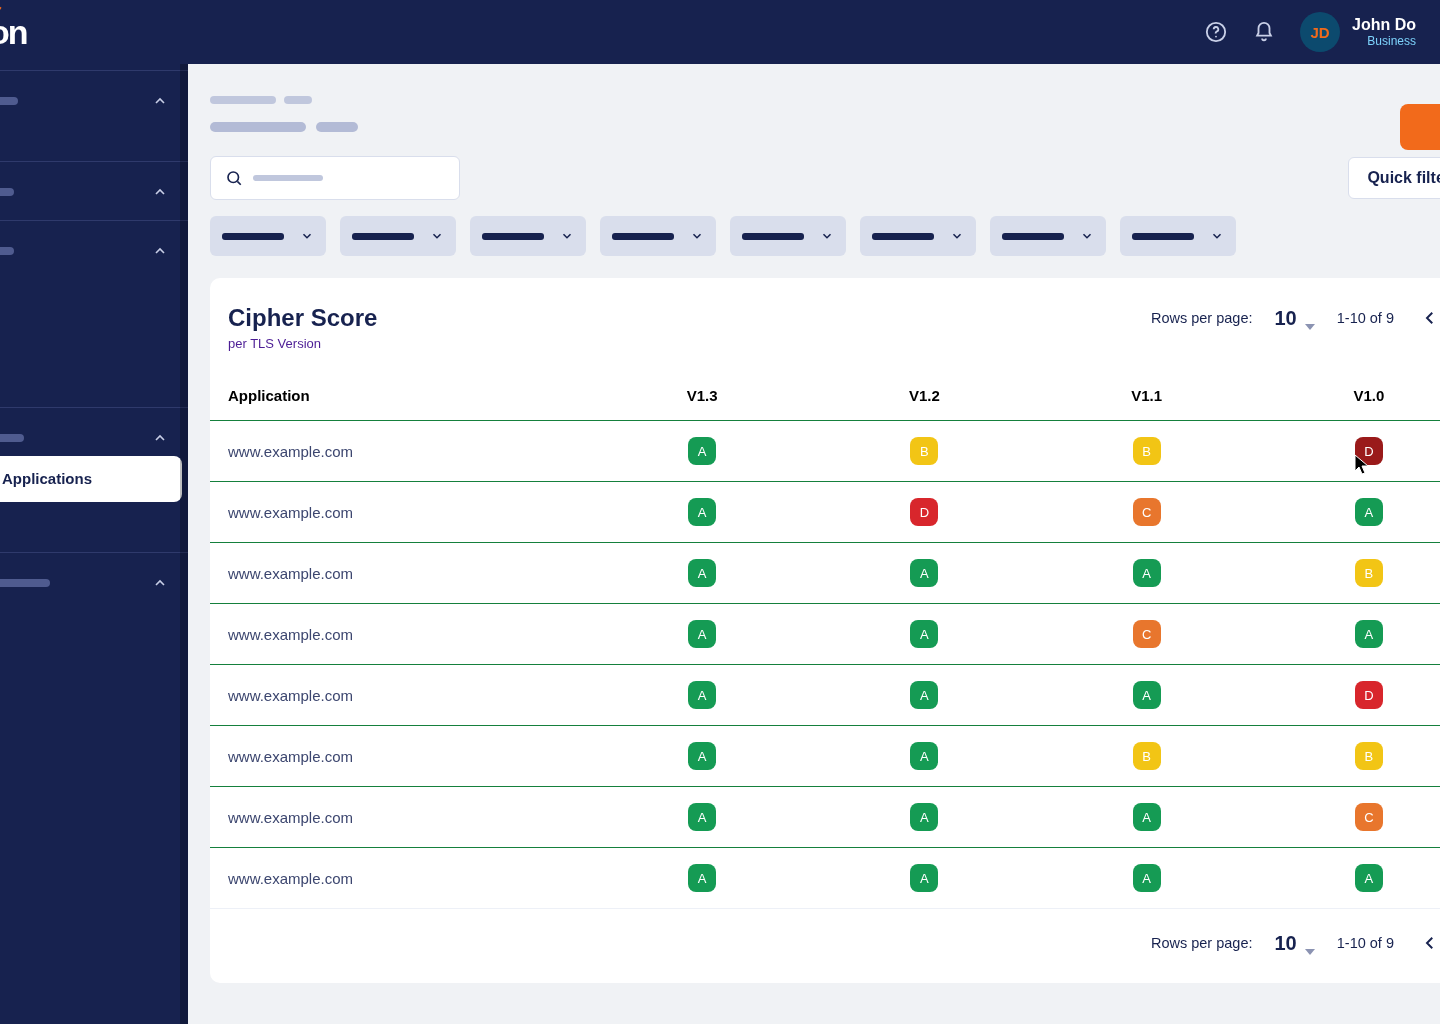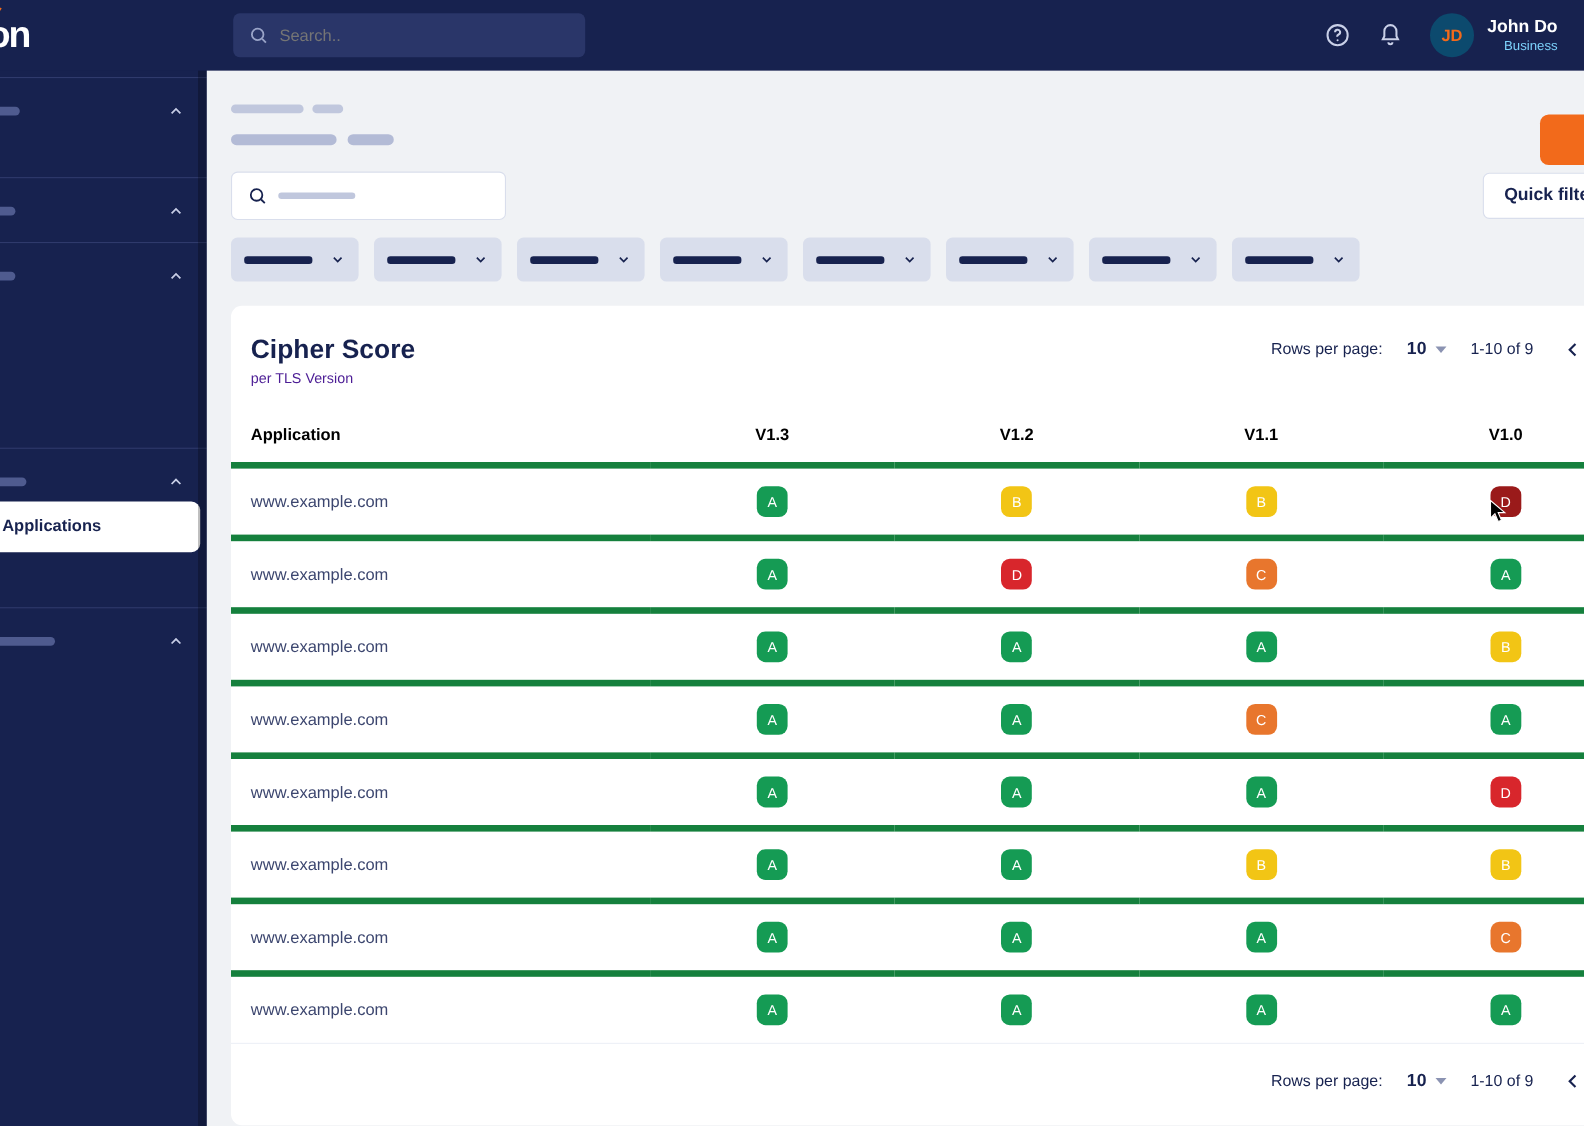--- a/index.html
+++ b/index.html
@@ -54,27 +54,27 @@
   .fchip{flex:0 0 116px;height:40px;background:#d9deec;border-radius:6px;display:flex;align-items:center;justify-content:space-between;padding:0 12px;}
   .fchip .bar{height:7px;width:62px;background:#17224f;border-radius:3px;}
   .fchip .dd{color:#17224f;}
 
   
   .card{background:#fff;border-radius:10px;padding:26px 0 0 0;margin-right:-40px;}
   .card-head{display:flex;align-items:flex-start;padding:0 36px 20px 18px;}
   .card-title{font-size:24px;font-weight:700;color:#17224f;}
   .card-sub{font-size:13px;color:#4c1d95;margin-top:4px;}
   .card-ctrls{margin-left:auto;display:flex;align-items:center;gap:22px;color:#17224f;font-size:14.5px;}
-  .sel{display:flex;align-items:center;gap:6px;font-weight:600;font-size:16px;}
+  .sel{display:flex;align-items:flex-end;gap:6px;font-weight:600;font-size:20px;}
   .tri{width:0;height:0;border-left:5px solid transparent;border-right:5px solid transparent;border-top:6px solid #8b93b2;margin-left:2px;}
 
   table{width:100%;border-collapse:collapse;}
   thead th{text-align:center;font-size:15px;font-weight:700;color:#000000;padding:16px 10px;}
   thead th:first-child{text-align:left;padding-left:18px;}
-  tbody td{border-top:6px solid #15803d;text-align:center;padding:16px 4px;font-size:14px;color:#3c466f;}
+  tbody td{border-top:1px solid #15803d;text-align:center;padding:16px 4px;font-size:14px;color:#3c466f;}
   tbody td:first-child{text-align:left;padding-left:18px;font-size:15px;}
   .score{display:inline-flex;align-items:center;justify-content:center;width:28px;height:28px;border-radius:8px;color:#fff;font-weight:400;font-size:13px;}
   .s-A{background:#159b54;}
   .s-B{background:#f2c515;}
   .s-C{background:#e8762d;}
   .s-D{background:#d8262c;}
   .s-Dx{background:#9a1a1a;}
 
   .card-foot{display:flex;justify-content:flex-end;align-items:center;gap:22px;padding:20px 36px 26px 18px;border-top:1px solid #edf0f7;color:#17224f;font-size:14.5px;}
 
@@ -163,29 +163,20 @@
         </div>
       </div>
   </aside>
 
   <div class="topbar">
     <div class="logo">
       <div class="logo-shape">
         <span class="logo-arc"></span>
         <span>kon</span>
       </div>
-    </div>
-    <div class="search-wrap">
-      <span class="ico">
-        <svg width="18" height="18" viewBox="0 0 24 24" fill="none" stroke="currentColor" stroke-width="2.2">
-            <circle cx="11" cy="11" r="7"></circle>
-            <line x1="21" y1="21" x2="16.5" y2="16.5"></line>
-          </svg>
-      </span>
-      <input placeholder="Search.." style="">
     </div>
     <div class="spacer"></div>
     <div class="top-ico">
       <svg width="22" height="22" viewBox="0 0 24 24" fill="none" stroke="currentColor" stroke-width="2">
           <circle cx="12" cy="12" r="10"></circle>
           <path d="M9.5 9a2.5 2.5 0 1 1 3.5 2.3c-.9.4-1.5 1-1.5 2.2"></path>
           <circle cx="12" cy="17" r="1" fill="currentColor" stroke="none"></circle>
         </svg>
     </div>
     <div class="top-ico">

